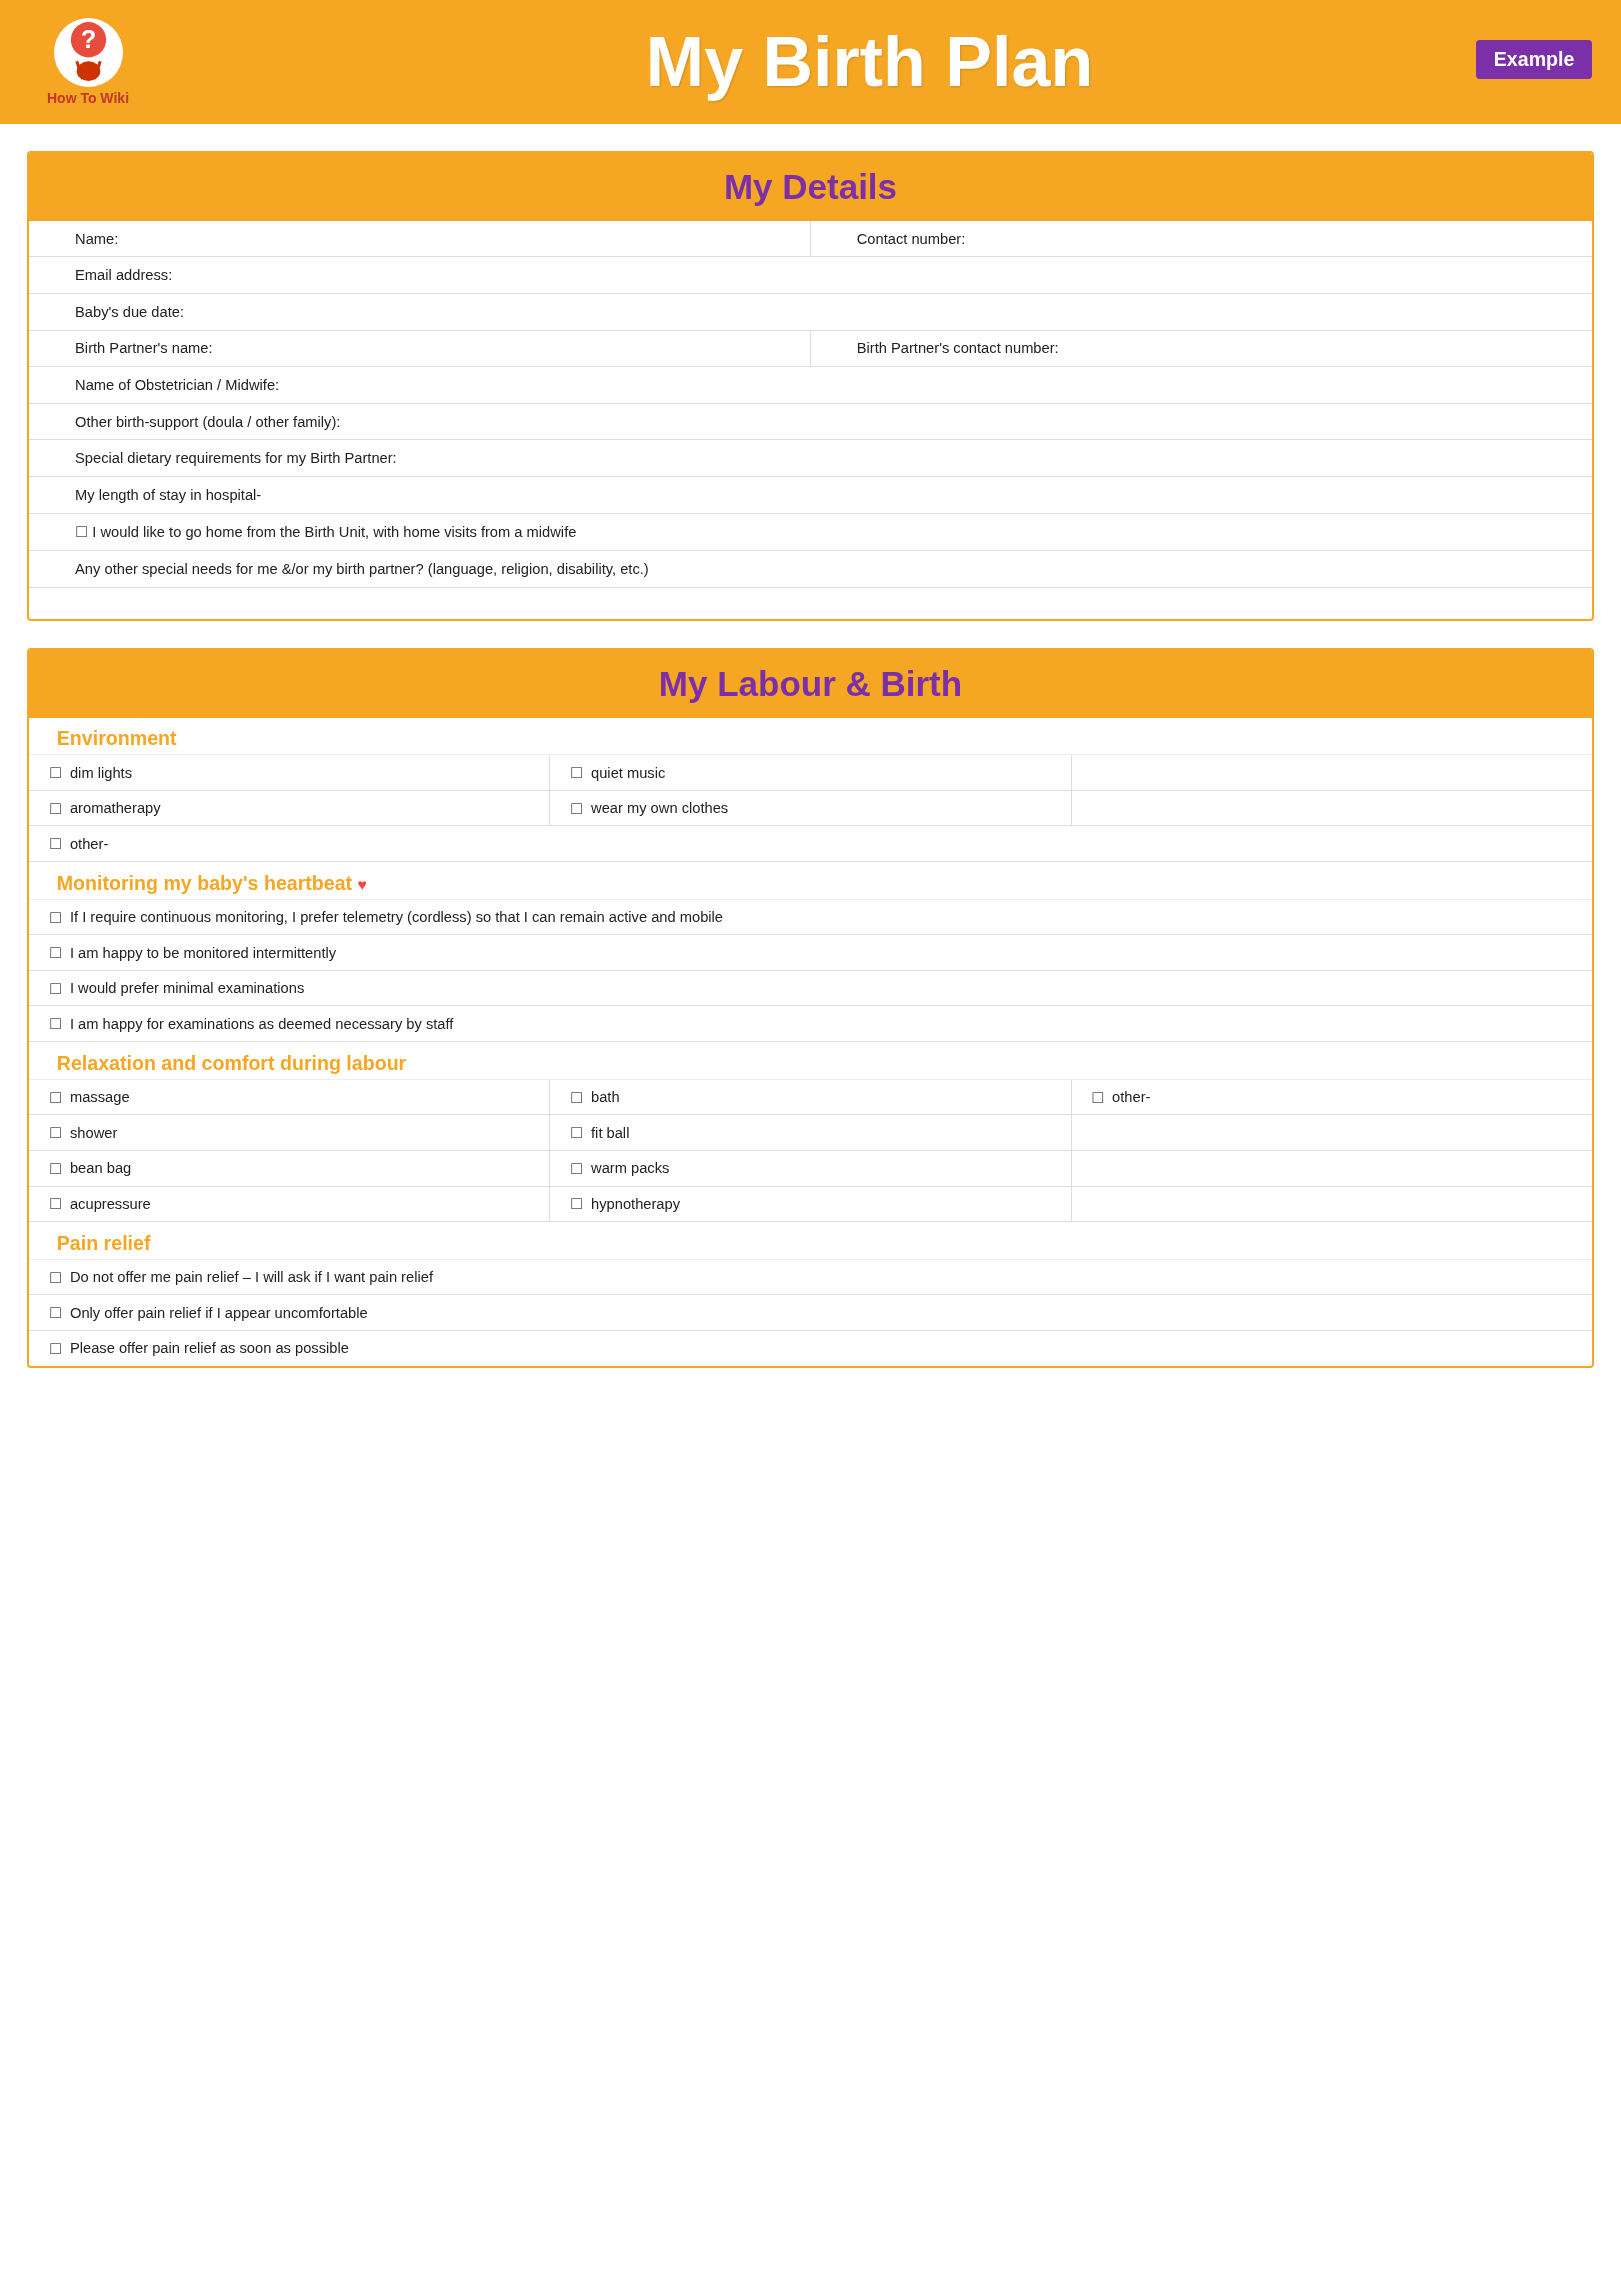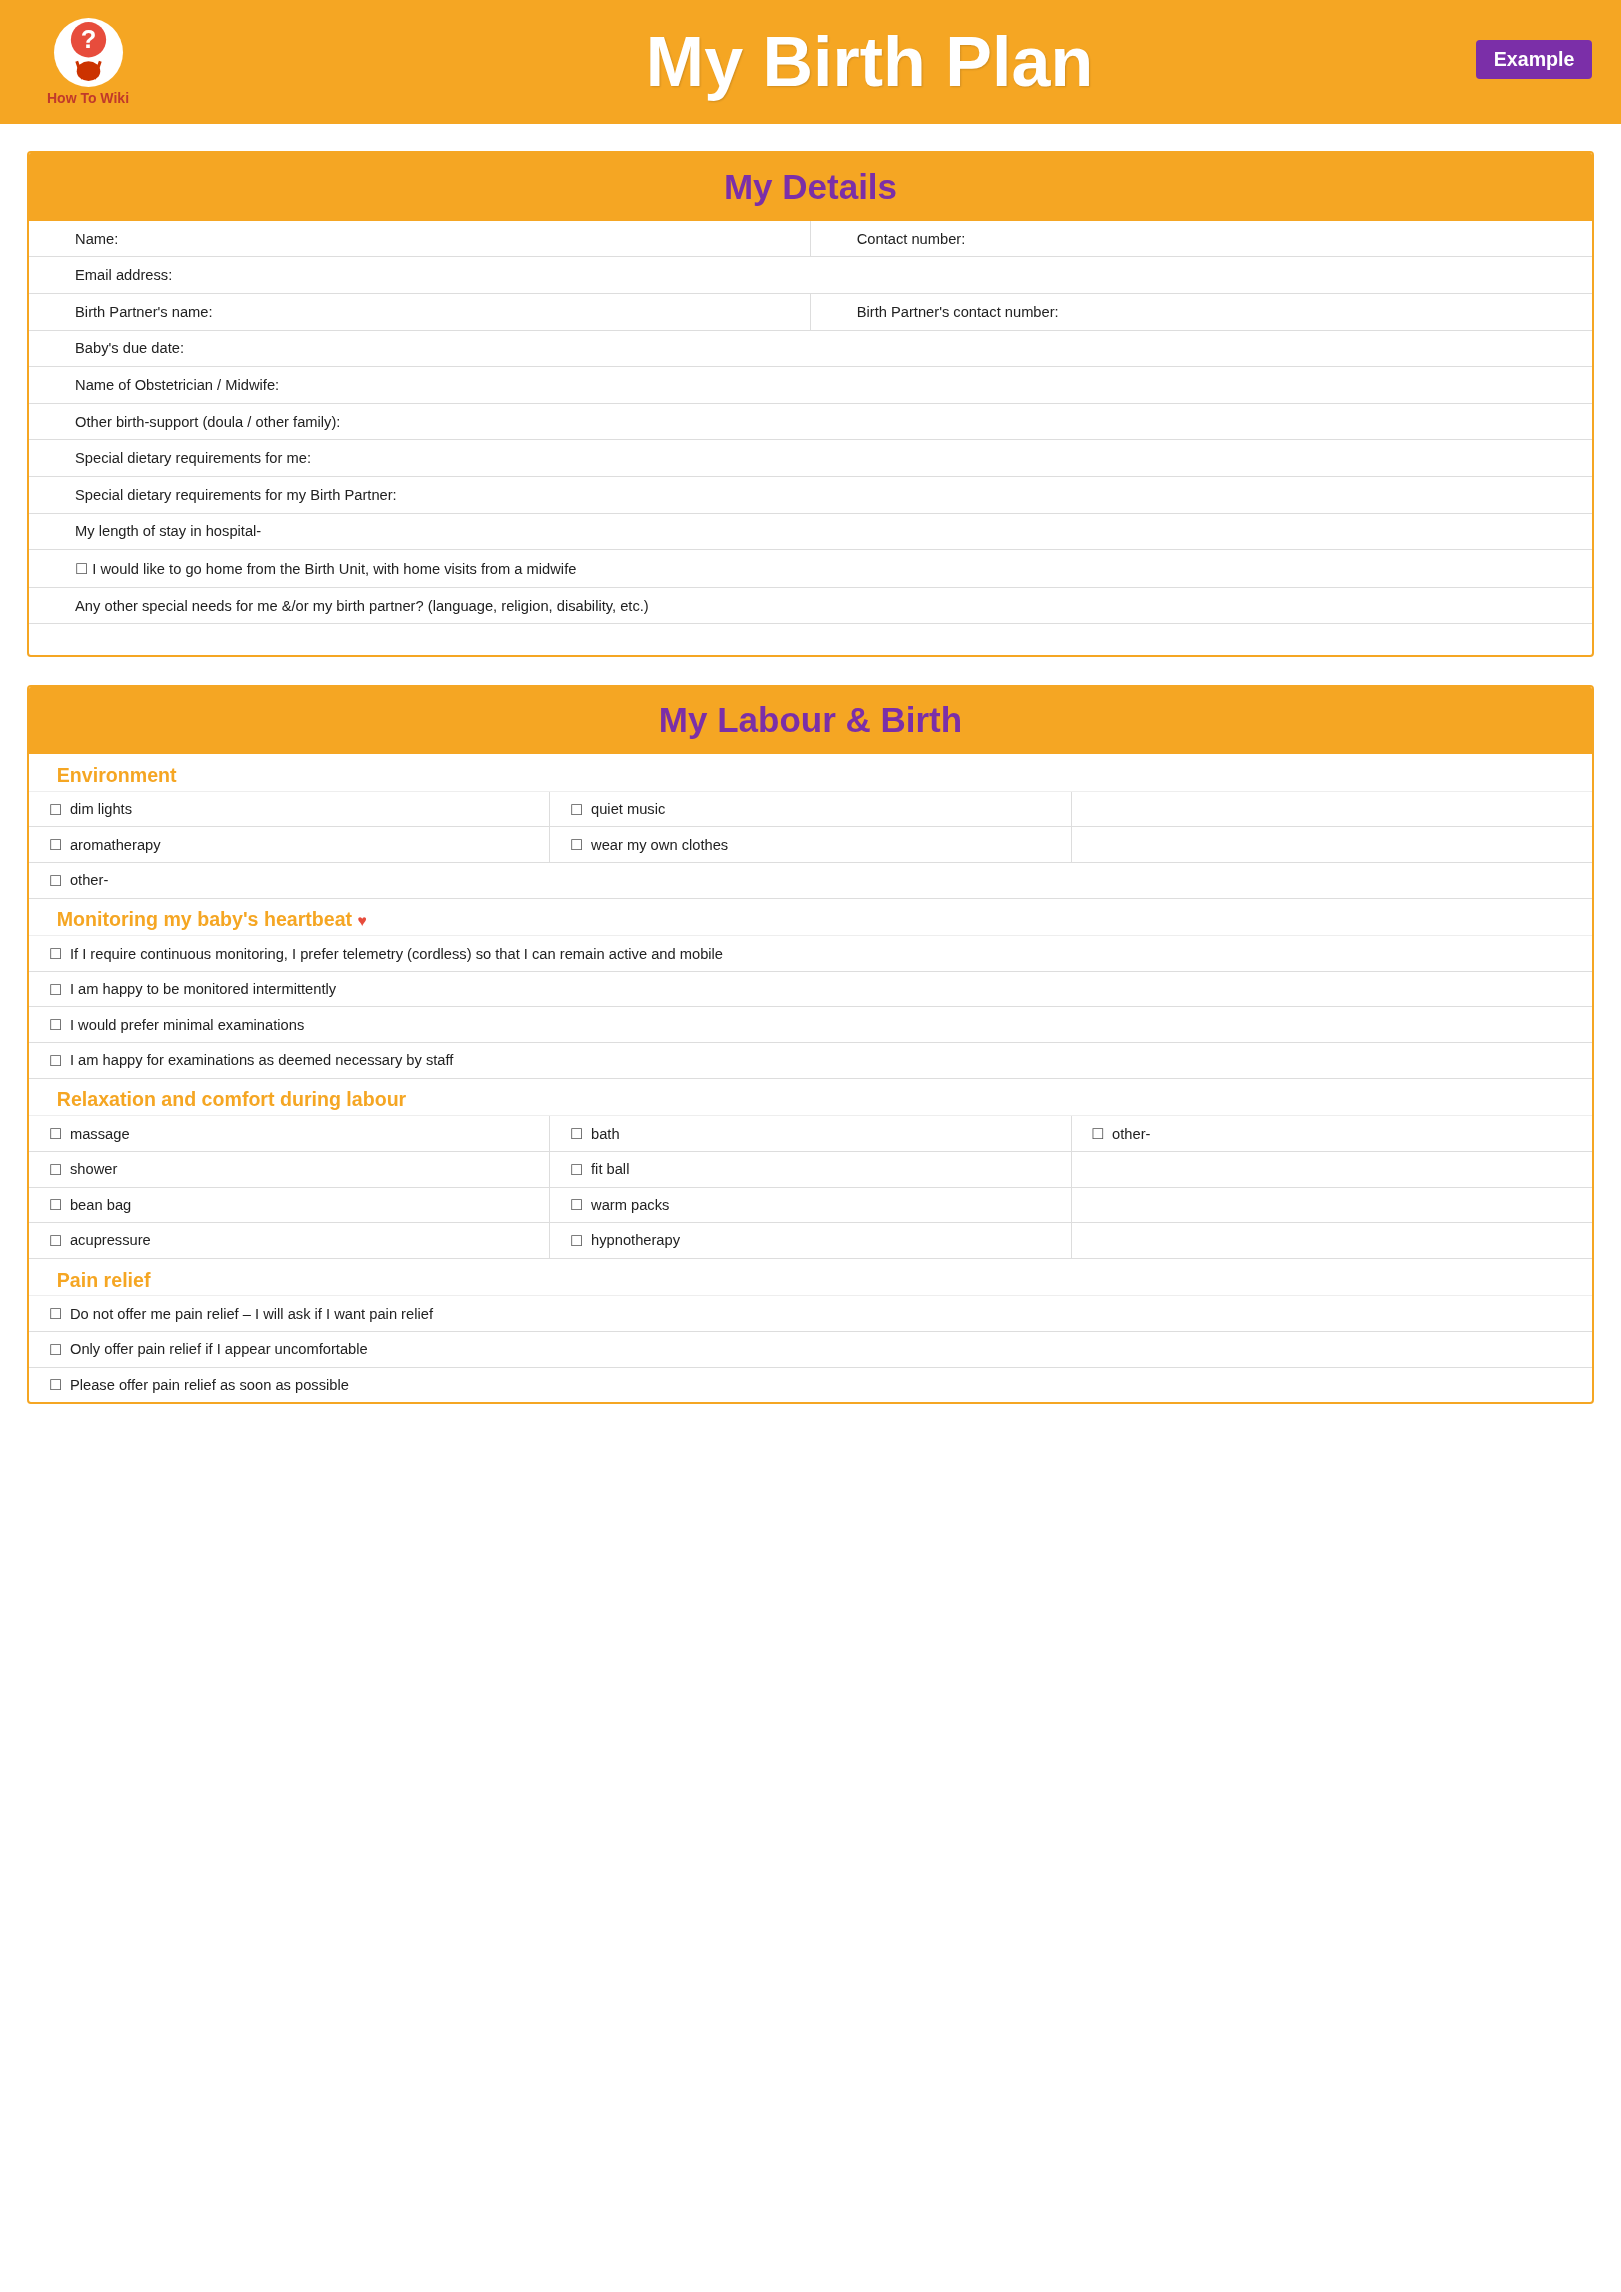--- a/index.html
+++ b/index.html
@@ -182,39 +182,36 @@
     <div class="detail-row">
       <div class="detail-cell">Name:</div>
       <div class="detail-cell">Contact number:</div>
     </div>
 
     <div class="detail-row">
       <div class="detail-cell full">Email address:</div>
     </div>
 
     <div class="detail-row">
+      <div class="detail-cell full">Baby's due date:</div>
+    </div>
+
+    <div class="detail-row">
       <div class="detail-cell">Birth Partner's name:</div>
       <div class="detail-cell">Birth Partner's contact number:</div>
     </div>
 
     <div class="detail-row">
-      <div class="detail-cell full">Baby's due date:</div>
-    </div>
-
-    <div class="detail-row">
       <div class="detail-cell full">Name of Obstetrician / Midwife:</div>
     </div>
 
     <div class="detail-row">
       <div class="detail-cell full">Other birth-support (doula / other family):</div>
     </div>
 
-    <div class="detail-row">
-      <div class="detail-cell full">Special dietary requirements for me:</div>
-    </div>
 
     <div class="detail-row">
       <div class="detail-cell full">Special dietary requirements for my Birth Partner:</div>
     </div>
 
     <div class="detail-row">
       <div class="detail-cell full">My length of stay in hospital-</div>
     </div>
 
     <div class="detail-row">

